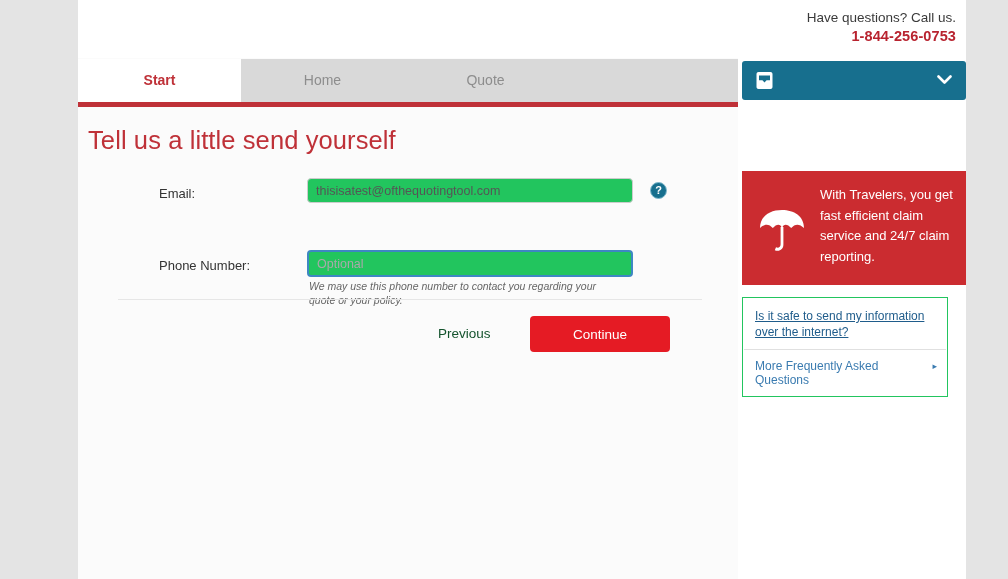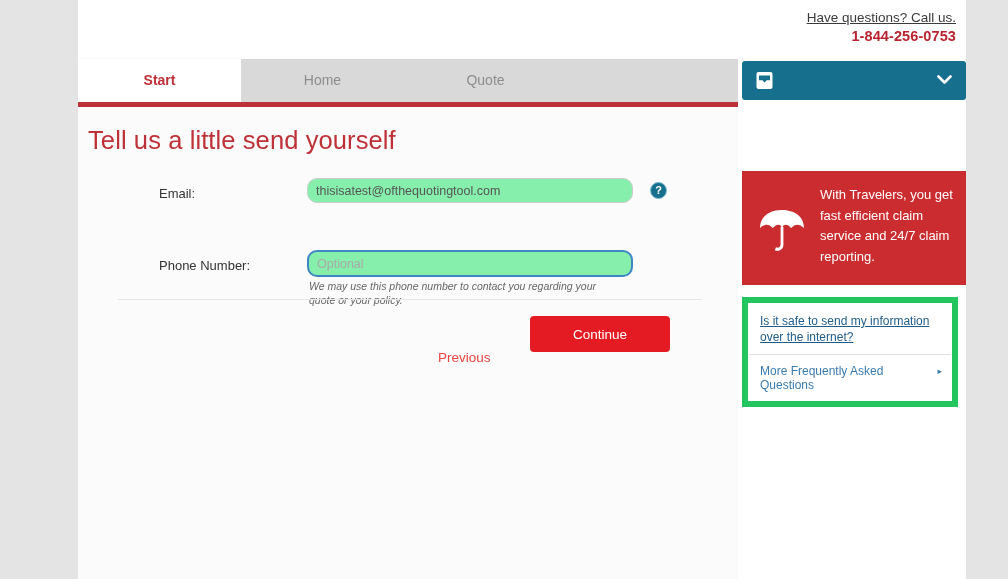--- a/index.html
+++ b/index.html
@@ -83,21 +83,20 @@
   .contact {
     position: absolute;
     right: 10px;
     top: 9px;
     text-align: right;
   }
   .contact-line1 {
     font-size: 13.5px;
     color: #3a3a3a;
     line-height: 18px;
-    text-decoration: underline;
   }
   .contact-phone {
     font-size: 14.5px;
     font-weight: bold;
     color: #b8232f;
     line-height: 19px;
     letter-spacing: 0.1px;
   }
 
   
@@ -194,22 +193,22 @@
     color: #333333;
   }
   .text-input {
     position: absolute;
     left: 188px;
     top: 0;
     width: 326px;
     height: 25px;
     box-sizing: border-box;
     border: 1px solid #cccccc;
-    border-radius: 10px;
-    background: #86efac;
+    border-radius: 4px;
+    background: #22c55e;
     font-family: "Liberation Sans", sans-serif;
     font-size: 12.5px;
     color: #555555;
     padding: 0 8px;
     outline: none;
   }
   .text-input.focused {
     border: 2px solid #3e87c3;
     height: 27px;
   }
@@ -243,27 +242,26 @@
     left: 0;
     top: 138px;
     width: 660px;
     height: 40px;
   }
   .btn-previous {
     position: absolute;
     left: 360px;
     top: 10px;
     font-size: 13.5px;
-    color: #ef4444;
+    color: #14532d;
     cursor: pointer;
     background: none;
     border: none;
     font-family: "Liberation Sans", sans-serif;
     padding: 0;
-    margin-top: 24px;
   }
   .btn-continue {
     position: absolute;
     left: 452px;
     top: 0;
     width: 140px;
     height: 36px;
     background: #e51b24;
     border: none;
     border-radius: 4px;
@@ -297,21 +295,21 @@
     line-height: 20.5px;
   }
 
   
   .faq {
     position: absolute;
     left: 664px;
     top: 297px;
     width: 204px;
     background: #ffffff;
-    border: 6px solid #22c55e;
+    border: 1px solid #22c55e;
   }
   .faq-link {
     display: block;
     padding: 10px 12px 9px 12px;
     font-size: 12px;
     line-height: 16px;
     color: #1f5c8b;
     text-decoration: underline;
     cursor: pointer;
   }

